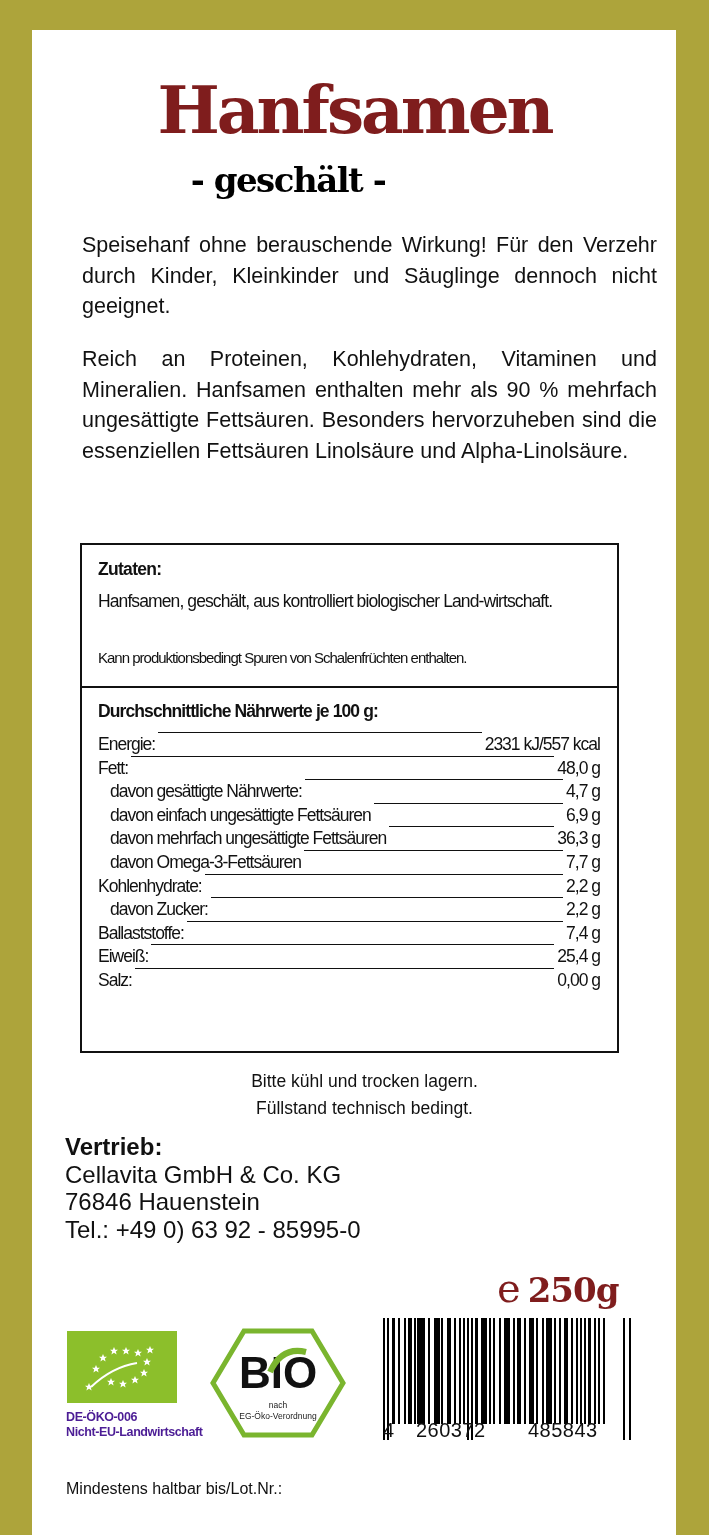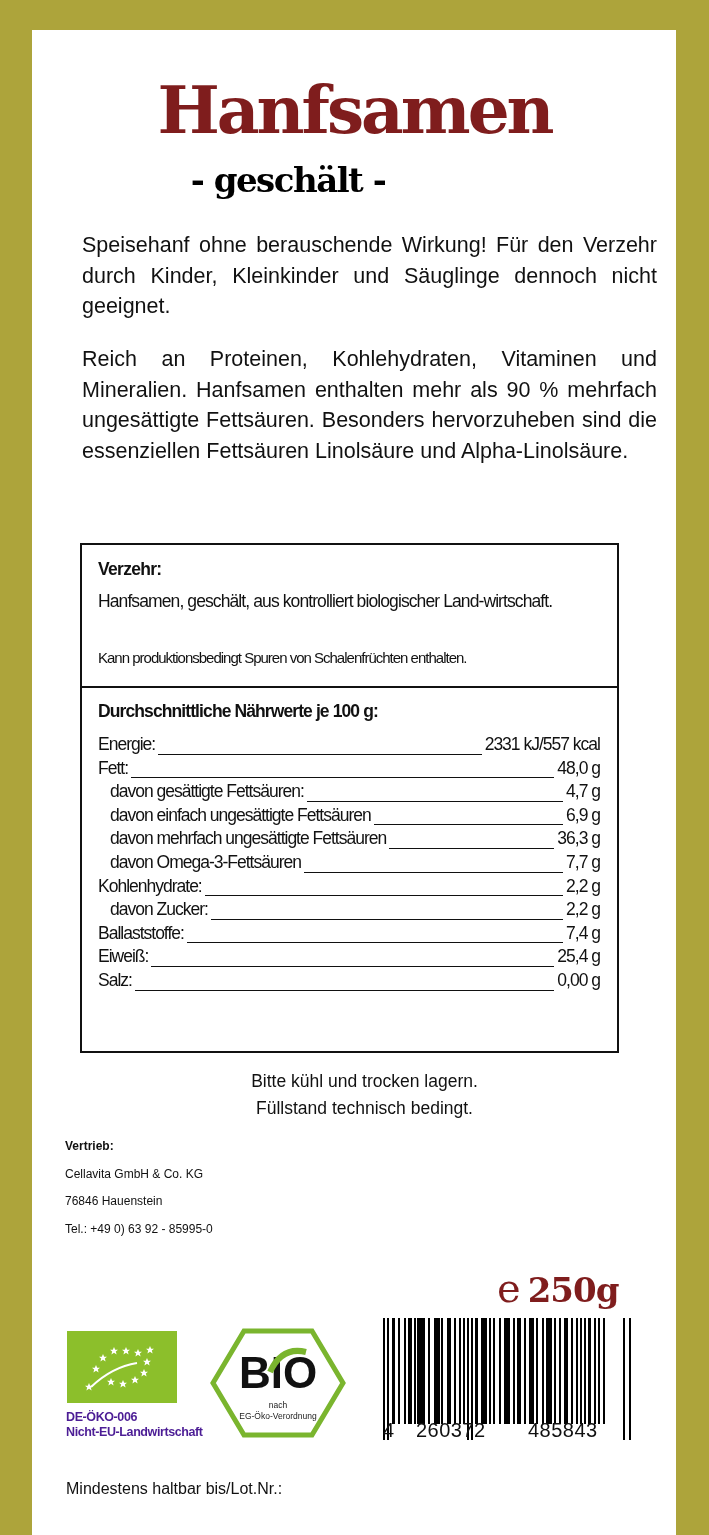--- a/index.html
+++ b/index.html
@@ -24,29 +24,29 @@
   .p2 { top:344px; }
   .box {
     position:absolute; left:80px; top:543px; width:539px; height:510px; border:2px solid #111; box-sizing:border-box;
   }
   .box .sep { position:absolute; left:0; right:0; top:141px; border-top:2px solid #111; }
   .zt-head { position:absolute; left:16px; top:14px; font-weight:bold; font-size:17.5px; letter-spacing:-0.7px; }
   .zt-body { position:absolute; left:16px; top:40px; width:520px; font-size:17.5px; letter-spacing:-0.9px; line-height:32px; }
   .zt-note { position:absolute; left:16px; top:104px; font-size:15px; letter-spacing:-1px; }
   .nw-head { position:absolute; left:16px; top:156px; font-weight:bold; font-size:17.5px; letter-spacing:-0.9px; }
   .nw-list { position:absolute; left:16px; top:188px; width:502px; }
-  .nw-row { display:flex; align-items:flex-end; font-size:17.5px; letter-spacing:-1px; line-height:23.6px; }
+  .nw-row { display:flex; align-items:flex-start; font-size:17.5px; letter-spacing:-1px; line-height:23.6px; }
   .nw-row.indent .lbl { padding-left:12px; }
   .nw-row .lbl { white-space:nowrap; }
   .nw-row .fill { flex:1; border-bottom:1.3px solid #111; margin:0 3px 0 3px; height:1px; transform:translateY(-2px); }
   .nw-row .val { white-space:nowrap; min-width:10px; text-align:right; }
   .store {
     position:absolute; left:0; width:729px; top:1068px; text-align:center; font-size:17.5px; line-height:27px; color:#111;
   }
-  .vertrieb { position:absolute; left:65px; top:1133px; font-size:12px; line-height:27.5px; color:#111; }
+  .vertrieb { position:absolute; left:65px; top:1133px; font-size:24px; line-height:27.5px; color:#111; }
   .vertrieb .h { font-weight:bold; }
   .weight {
     position:absolute; left:497px; top:1265px; font-family:"DejaVu Serif", serif; font-size:34px; font-weight:bold; color:#7f1d1d; letter-spacing:-1px;
   }
   .weight .e { font-weight:normal; font-size:40px; margin-right:8px; }
   .barcode { position:absolute; left:383px; top:1318px; width:250px; height:122px; }
   .eu-logo { position:absolute; left:67px; top:1331px; width:110px; height:72px; background:#8CBF2B; }
   .eu-code { position:absolute; left:66px; top:1410px; font-size:12.5px; font-weight:bold; line-height:15px; letter-spacing:-0.4px; color:#4c1d95; }
   .bio { position:absolute; left:210px; top:1328px; width:136px; height:110px; }
   .mhd { position:absolute; left:66px; top:1480px; font-size:16px; color:#111; }
@@ -56,38 +56,38 @@
 
 <div class="panel"></div>
 
 <div class="title">Hanfsamen</div>
 <div class="subtitle">- geschält -</div>
 
 <div class="para p1">Speisehanf ohne berauschende Wirkung! Für den Verzehr durch Kinder, Kleinkinder und Säuglinge dennoch nicht geeignet.</div>
 <div class="para p2">Reich an Proteinen, Kohlehydraten, Vitaminen und Mineralien. Hanfsamen enthalten mehr als 90 % mehrfach ungesättigte Fettsäuren. Besonders  hervorzuheben sind die essenziellen Fettsäuren Linolsäure und Alpha-Linolsäure.</div>
 
 <div class="box">
-  <div class="zt-head">Verzehr:</div>
+  <div class="zt-head">Zutaten:</div>
   <div class="zt-body">Hanfsamen, geschält, aus kontrolliert biologischer Land-wirtschaft.</div>
   <div class="zt-note">Kann produktionsbedingt Spuren von Schalenfrüchten enthalten.</div>
   <div class="sep"></div>
   <div class="nw-head">Durchschnittliche Nährwerte je 100 g:</div>
   <div class="nw-list" id="nw-list">
       <div class="nw-row">
         <span class="lbl">Energie:</span>
         <span class="fill"></span>
         <span class="val">2331 kJ/557 kcal</span>
       </div>
       <div class="nw-row">
         <span class="lbl">Fett:</span>
         <span class="fill"></span>
         <span class="val">48,0 g</span>
       </div>
       <div class="nw-row indent">
-        <span class="lbl">davon gesättigte Fettsäuren:</span>
+        <span class="lbl">davon gesättigte Nährwerte:</span>
         <span class="fill"></span>
         <span class="val">4,7 g</span>
       </div>
       <div class="nw-row indent">
         <span class="lbl">davon einfach ungesättigte Fettsäuren</span>
         <span class="fill"></span>
         <span class="val">6,9 g</span>
       </div>
       <div class="nw-row indent">
         <span class="lbl">davon mehrfach ungesättigte Fettsäuren</span>

